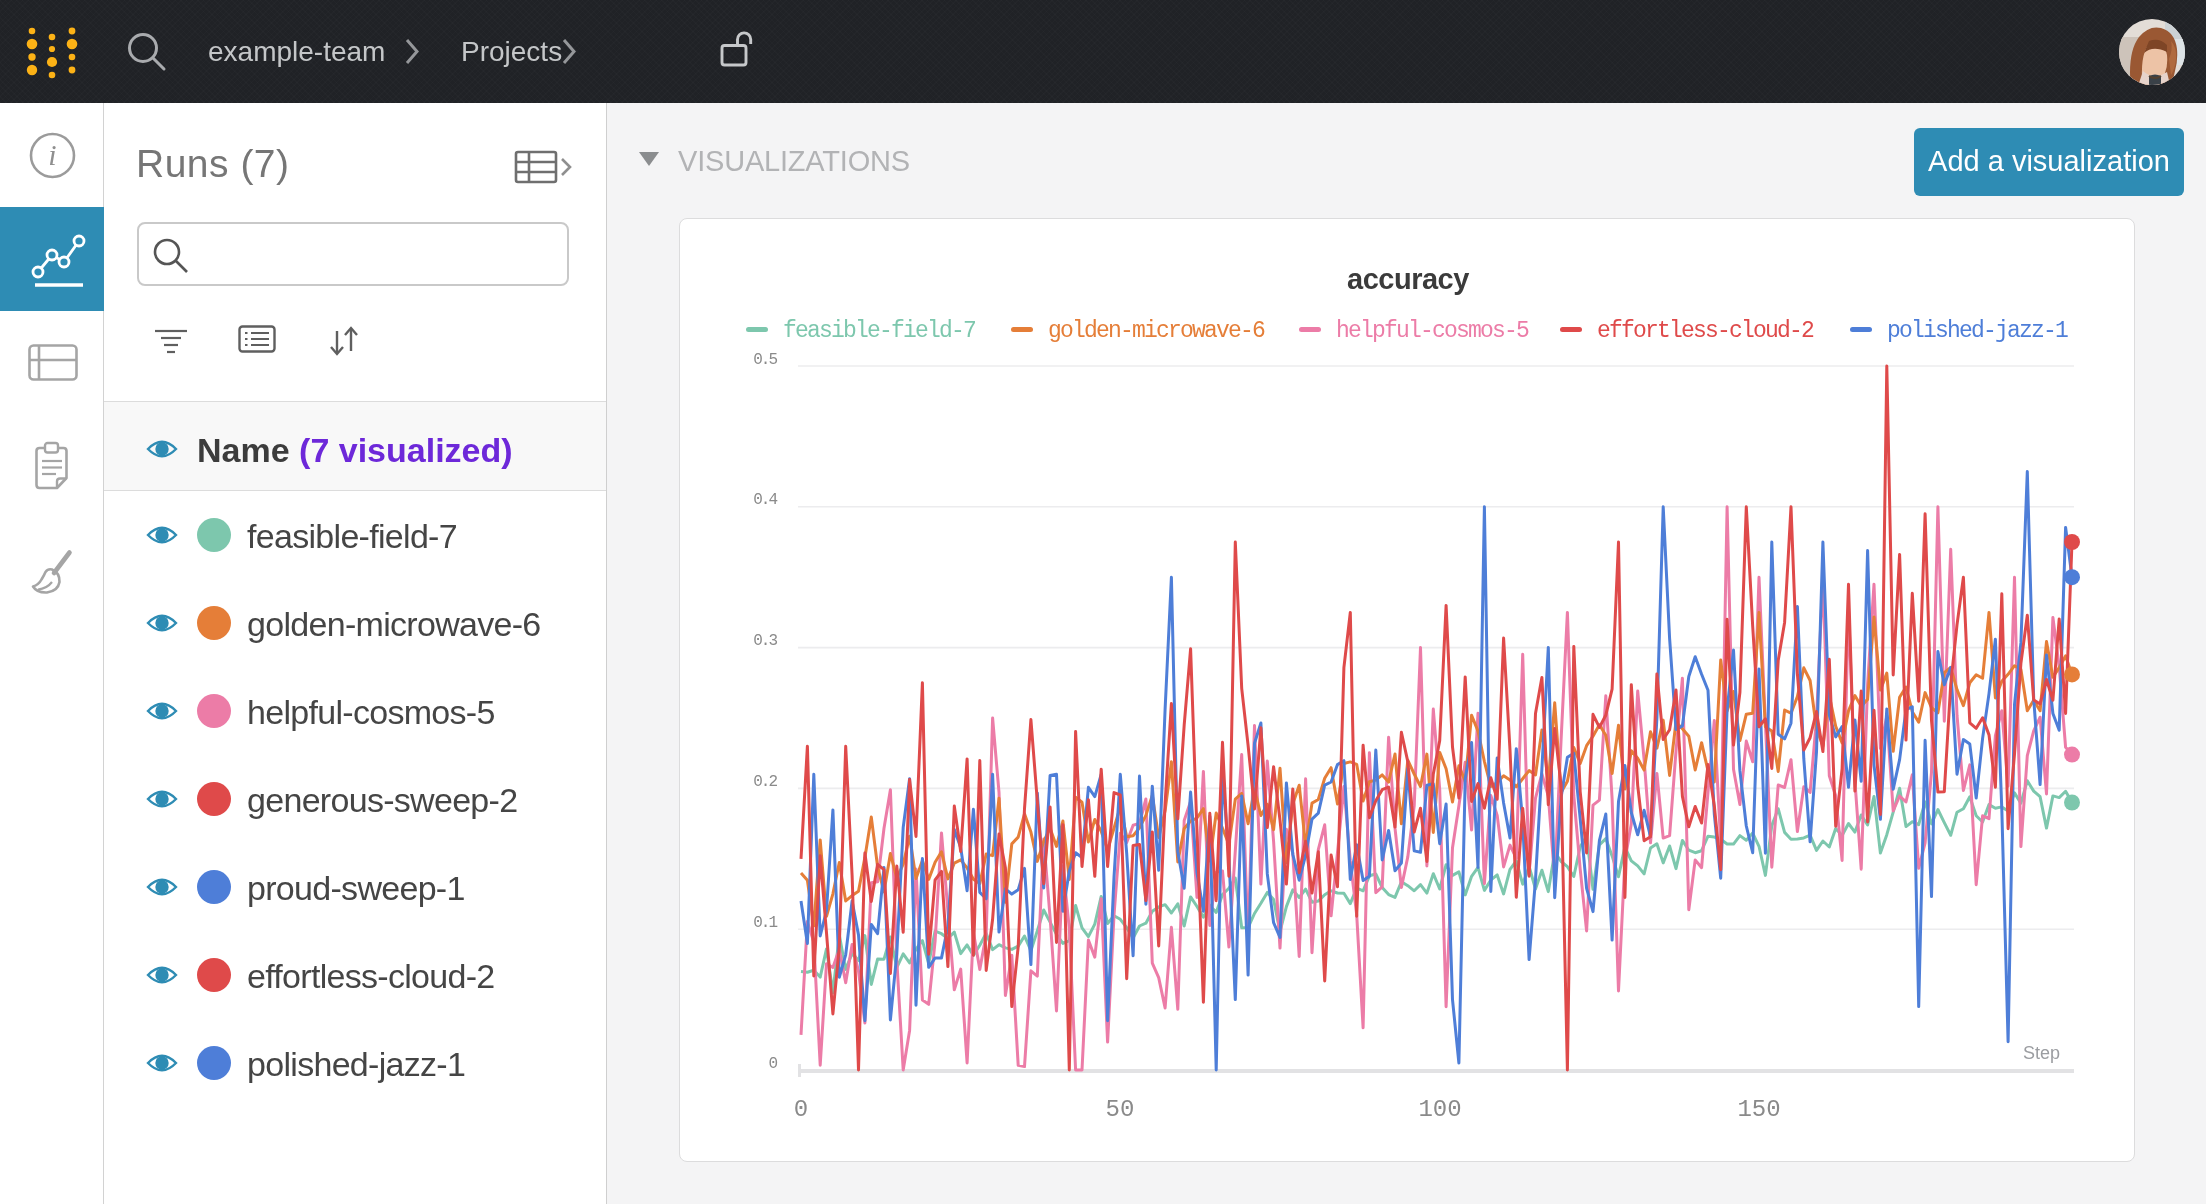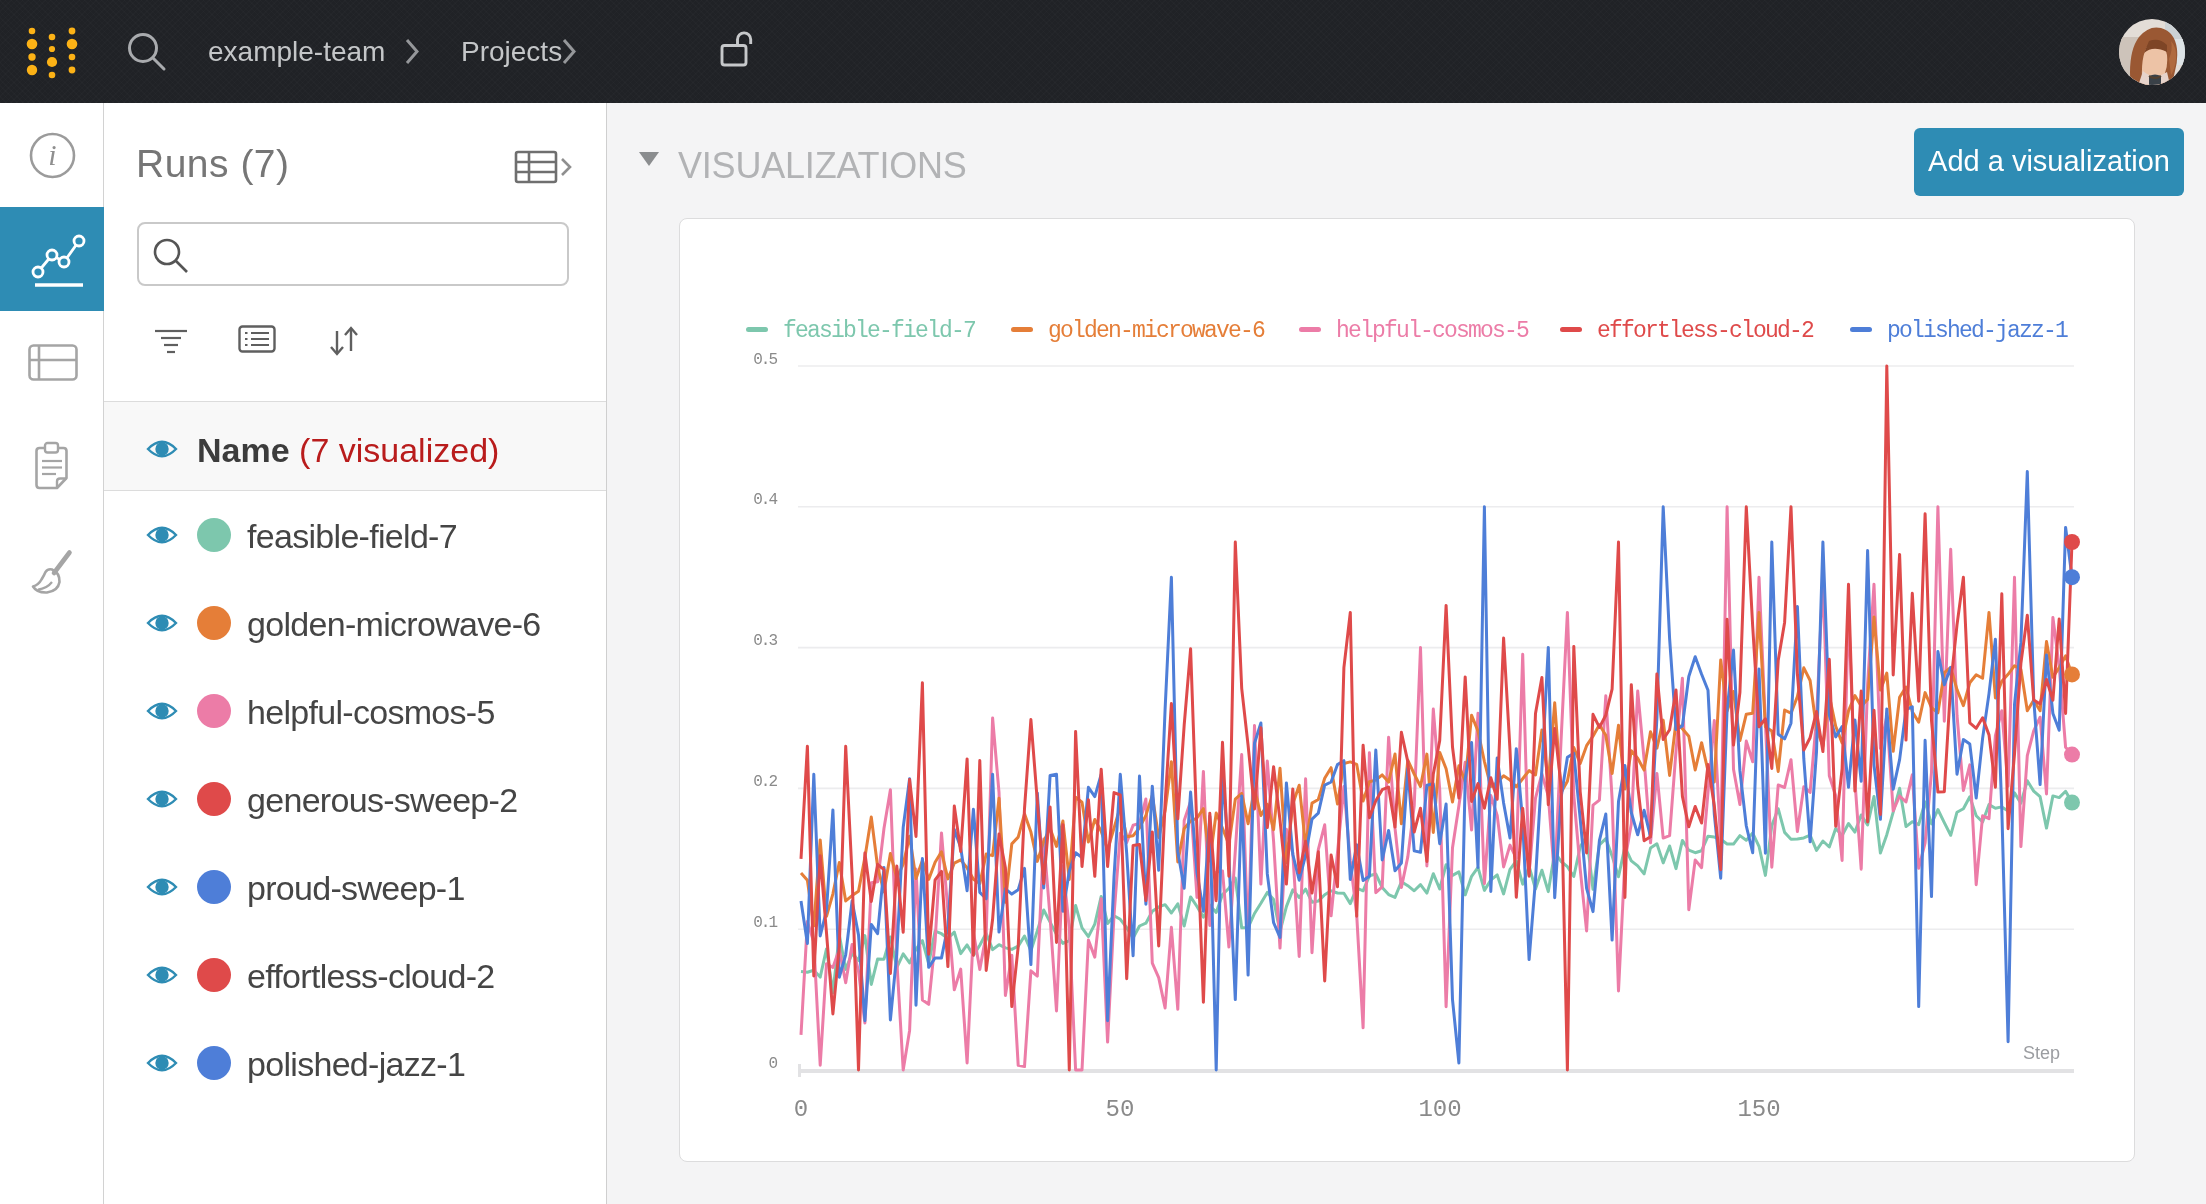--- a/index.html
+++ b/index.html
@@ -23,21 +23,21 @@
 
 
 #runspanel { left:104px; top:103px; width:503px; height:1101px; background:#fff; border-right:1px solid #cfcfcf; }
 #runstitle { left:32px; top:39px; font-size:39px; color:#767676; letter-spacing:0.5px;text-align:right; }
 #searchbox { left:33px; top:119px; width:432px; height:64px; border:2px solid #c9c9c9; border-radius:8px; background:#fff; }
 #nameband { left:0; top:298px; width:502px; height:90px; background:#f8f8f8; border-top:1px solid #dcdcdc; border-bottom:1px solid #dcdcdc; }
 .runname { font-size:34px; color:#454545; letter-spacing:-0.7px; }
 .rundot { width:34px; height:34px; border-radius:50%; }
 
 
-#viz-title { left:678px; top:145px; font-size:36px; color:#b2b3b5; letter-spacing:-0.2px; }
+#viz-title { left:678px; top:145px; font-size:29px; color:#b2b3b5; letter-spacing:-0.2px; }
 #addbtn { left:1914px; top:128px; width:270px; height:68px; background:#2e8cb4; border-radius:6px;
   color:#fff; font-size:29px; text-align:center; line-height:66px; }
 #card { left:679px; top:218px; width:1456px; height:944px; background:#fff; border:1px solid #dcdcdd; border-radius:8px; }
 #charttitle { left:0; top:44px; width:1456px; text-align:center; font-size:29px; font-weight:bold; color:#3b3b3b; letter-spacing:-0.5px; }
 .mono { font-family:"Liberation Mono", monospace; }
 .ylab { position:absolute; width:60px; text-align:right; font-size:16px; color:#8a8a8a; letter-spacing:-2px; }
 .xlab { position:absolute; width:80px; text-align:center; font-size:24px; color:#8a8a8a; }
 </style>
 </head>
 <body>
@@ -184,21 +184,21 @@
     <g stroke="#5f5f5f" stroke-width="2.4" fill="none">
       <line x1="9" y1="7" x2="9" y2="29"></line>
         <polyline points="3,23 9,30 15,23"></polyline>
       <line x1="23" y1="5" x2="23" y2="27"></line>
         <polyline points="17,11 23,4 29,11"></polyline>
     </g>
   </svg>
   <div id="nameband" class="abs"></div>
 </div>
 
-<div class="abs" style="left:197px; top:431px; font-size:34px; color:#3c3c3c; font-weight:bold;">Name <span style="color:#b91c1c; font-weight:normal;">(7 visualized)</span></div>
+<div class="abs" style="left:197px; top:431px; font-size:34px; color:#3c3c3c; font-weight:bold;">Name <span style="color:#6d28d9; font-weight:bold;">(7 visualized)</span></div>
 <svg class="abs" style="left:146px; top:438px;" width="32" height="22" viewBox="0 0 32 22">
     <path d="M2 11 Q 16 -3.5 30 11 Q 16 25.5 2 11 Z" fill="none" stroke="#2e8cb4" stroke-width="2.4"></path>
     <circle cx="16" cy="11" r="6.7" fill="#2e8cb4"></circle>
   </svg>
 <svg class="abs" style="left:146px; top:524px;" width="32" height="22" viewBox="0 0 32 22">
     <path d="M2 11 Q 16 -3.5 30 11 Q 16 25.5 2 11 Z" fill="none" stroke="#2e8cb4" stroke-width="2.4"></path>
     <circle cx="16" cy="11" r="6.7" fill="#2e8cb4"></circle>
   </svg>
 <div class="abs rundot" style="left:197px; top:518px; background:#7dc7ad;"></div>
 <div class="abs runname" style="left:247px; top:517px;">feasible-field-7</div>
@@ -239,20 +239,21 @@
 <div class="abs rundot" style="left:197px; top:1046px; background:#4e7ed8;"></div>
 <div class="abs runname" style="left:247px; top:1045px;">polished-jazz-1</div>
 
 <svg class="abs" style="left:639px; top:152px;" width="20" height="15" viewBox="0 0 20 15">
     <polygon points="0,0 20,0 10,14" fill="#8b8d8f"></polygon>
   </svg>
 <div id="viz-title" class="abs">VISUALIZATIONS</div>
 <div id="addbtn" class="abs">Add a visualization</div>
 
 <div id="card" class="abs">
+  <div id="charttitle" class="abs">accuracy</div>
 
   <div class="abs" style="left:66px; top:108px; width:22px; height:5px; border-radius:3px; background:#7dc7ad;"></div>
   <div class="abs mono" style="left:103px; top:99px; font-size:23px; letter-spacing:-1.8px; color:#7dc7ad;">feasible-field-7</div>
   <div class="abs" style="left:331px; top:108px; width:22px; height:5px; border-radius:3px; background:#e57e38;"></div>
   <div class="abs mono" style="left:368px; top:99px; font-size:23px; letter-spacing:-1.8px; color:#e57e38;">golden-microwave-6</div>
   <div class="abs" style="left:619px; top:108px; width:22px; height:5px; border-radius:3px; background:#ec7ca7;"></div>
   <div class="abs mono" style="left:656px; top:99px; font-size:23px; letter-spacing:-1.8px; color:#ec7ca7;">helpful-cosmos-5</div>
   <div class="abs" style="left:880px; top:108px; width:22px; height:5px; border-radius:3px; background:#df4a4a;"></div>
   <div class="abs mono" style="left:917px; top:99px; font-size:23px; letter-spacing:-1.8px; color:#df4a4a;">effortless-cloud-2</div>
   <div class="abs" style="left:1170px; top:108px; width:22px; height:5px; border-radius:3px; background:#4e7ed8;"></div>

